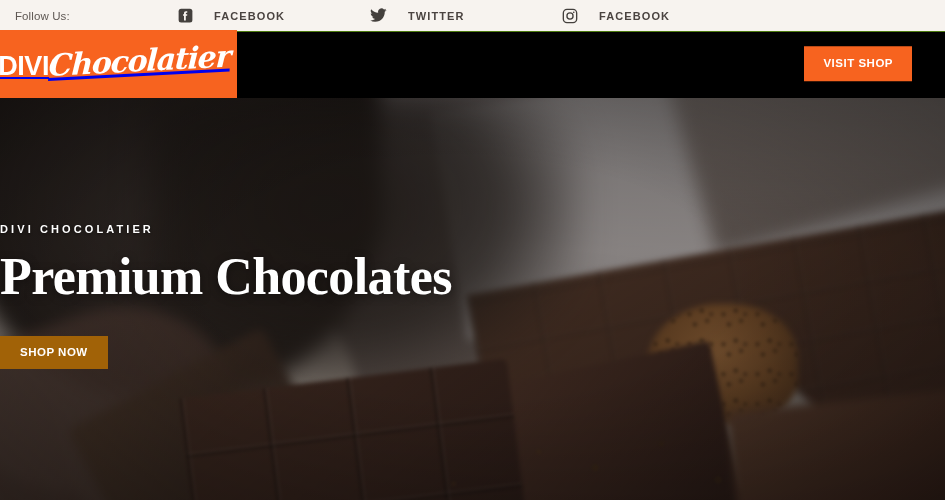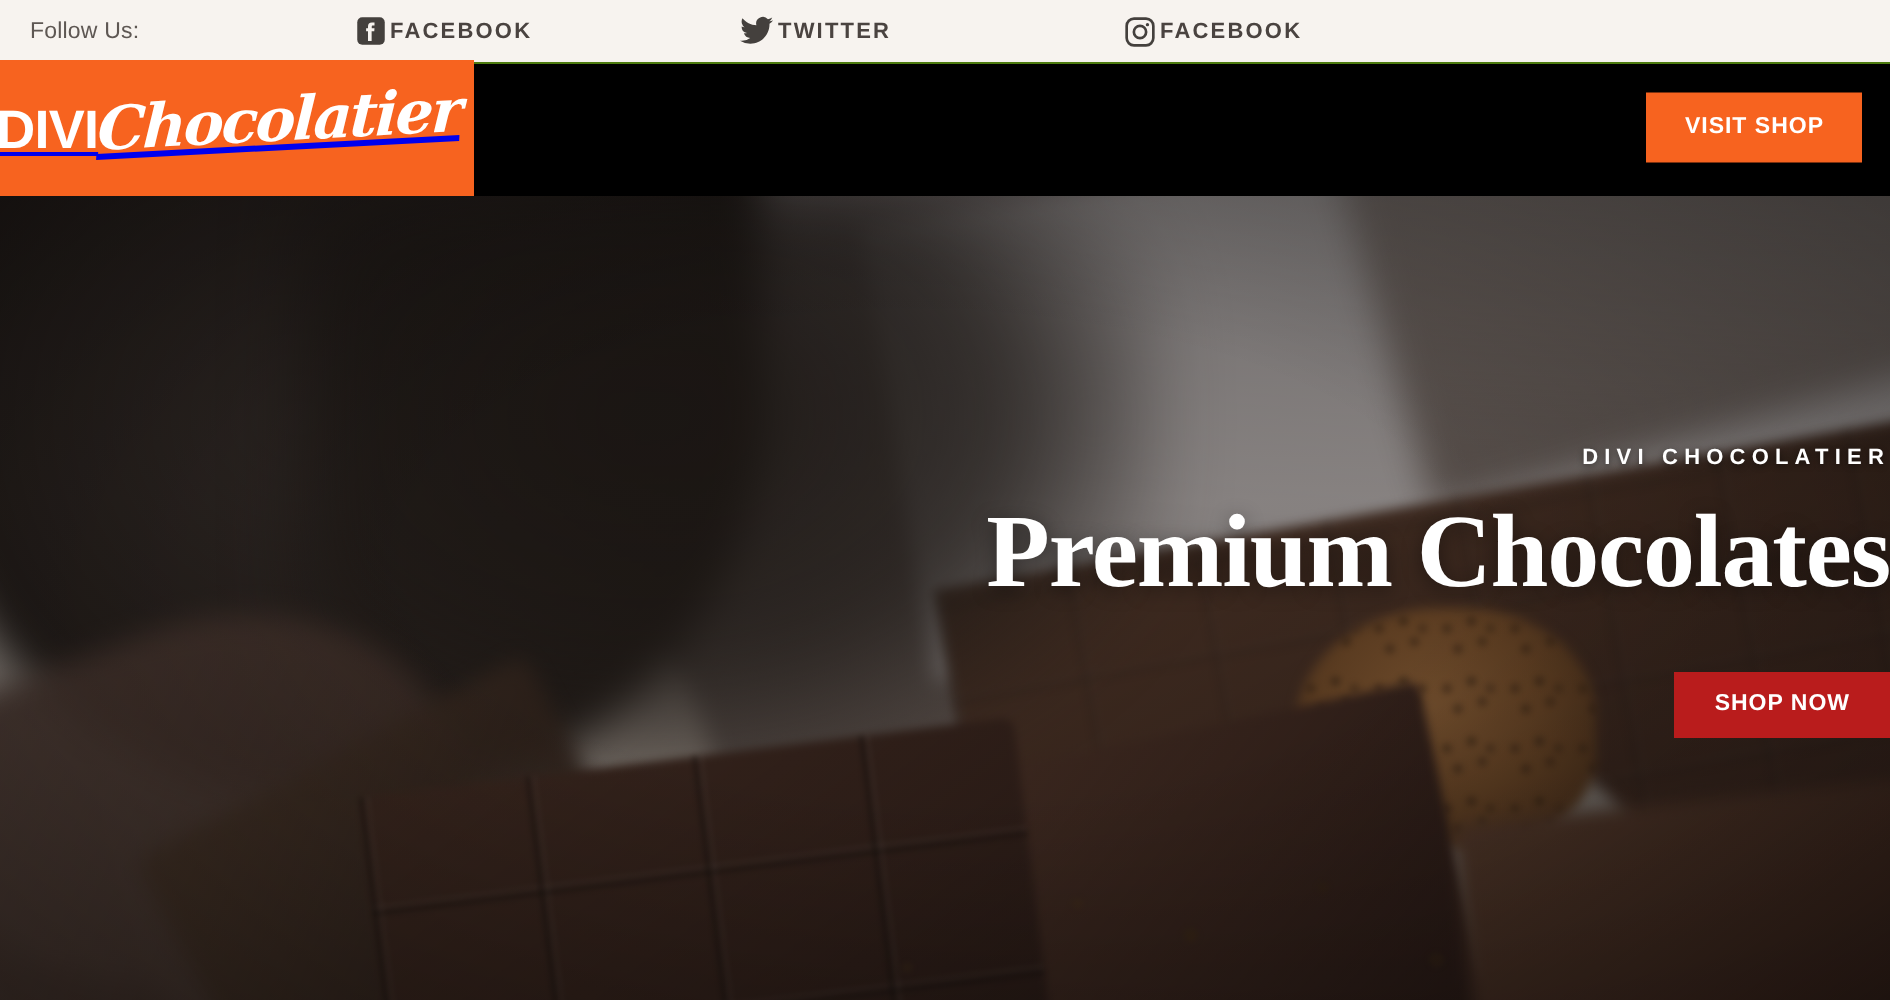--- a/index.html
+++ b/index.html
@@ -33,21 +33,21 @@
   .social-list {
     position:absolute;
     left:178px;
     right:0;
     display:flex;
     align-items:center;
   }
   .social-item {
     display:flex;
     align-items:center;
-    gap:2px;
+    gap:21px;
     width:192px;
     text-decoration:none;
     color:#463f3c;
   }
   .social-item .s-label {
     font-size:11px;
     font-weight:700;
     letter-spacing:1.1px;
     color:#4a4340;
   }
@@ -111,21 +111,21 @@
     font-size:11.5px;
     font-weight:700;
     letter-spacing:.35px;
     text-decoration:none;
     white-space:nowrap;
   }
   .chev { display:inline-block; transform:translateY(1px); }
 
   .visit-shop {
     position:absolute;
-    right:14px;
+    right:33px;
     top:48%;
     transform:translateY(-50%);
     background:#f7631f;
     color:#ffffff;
     border:none;
     font-family:inherit;
     font-size:11.5px;
     font-weight:700;
     letter-spacing:.5px;
     padding:12px 19px;
@@ -302,21 +302,21 @@
     inset:0;
     background:radial-gradient(ellipse at 50% 45%, rgba(0,0,0,0) 38%, rgba(0,0,0,.35) 100%);
   }
 
   
   .hero-content {
     position:absolute;
     inset:0;
     display:flex;
     flex-direction:column;
-    align-items:flex-end;
+    align-items:flex-start;
     justify-content:center;
     text-align:center;
     padding-bottom:6px;
   }
   .eyebrow {
     color:#ffffff;
     font-size:11px;
     font-weight:700;
     letter-spacing:3.1px;
     margin-bottom:14px;
@@ -327,21 +327,21 @@
     font-size:52px;
     font-weight:700;
     line-height:1.06;
     letter-spacing:-.6px;
     text-shadow:0 2px 10px rgba(0,0,0,.4);
     max-width:740px;
     font-family:Liberation Serif, serif;
   }
   .shop-now {
     margin-top:32px;
-    background:#b91c1c;
+    background:#a16207;
     color:#ffffff;
     border:none;
     font-family:inherit;
     font-size:11.5px;
     font-weight:700;
     letter-spacing:.5px;
     padding:11px 20px;
     cursor:pointer;
     line-height:1;
   }

